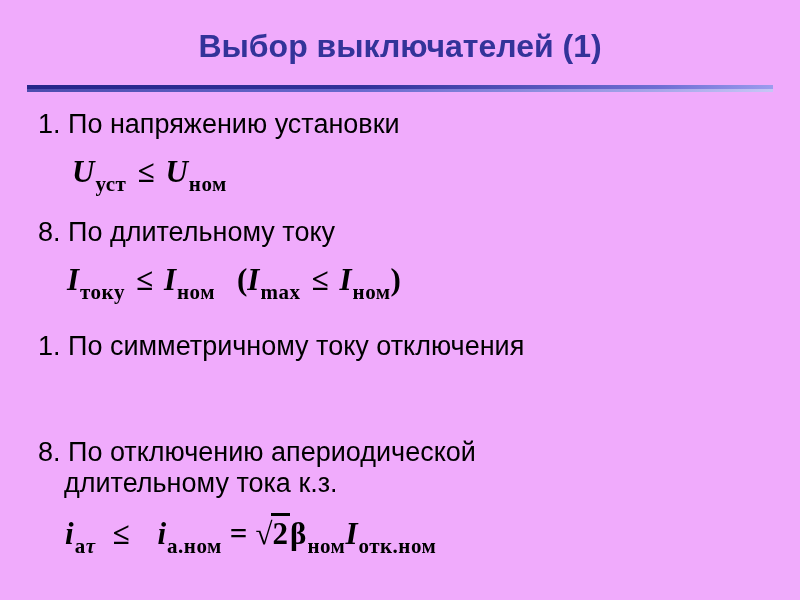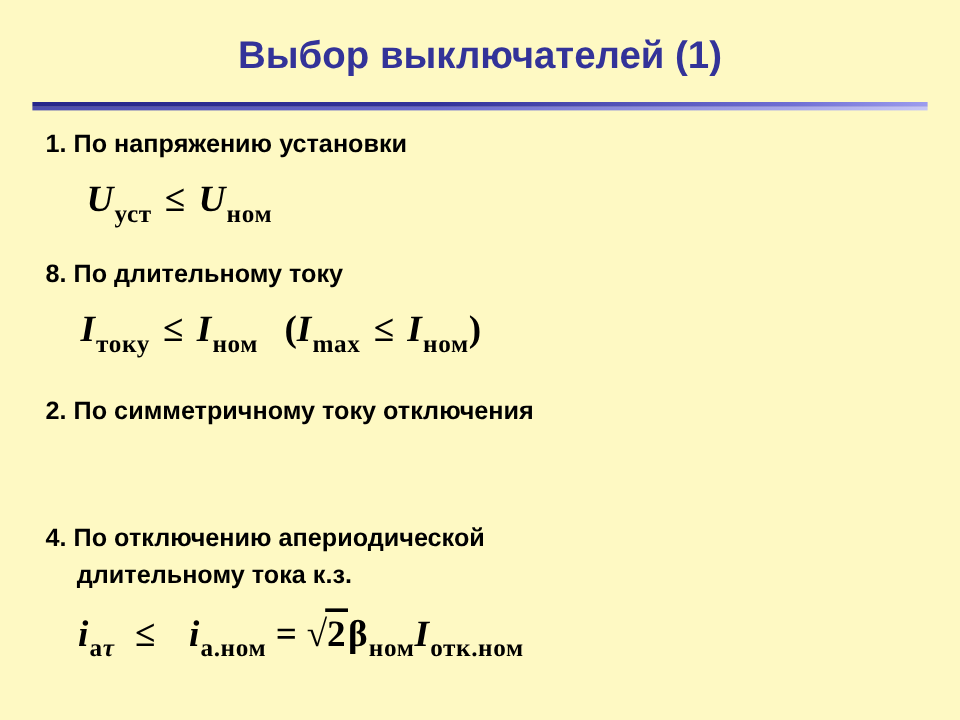--- a/index.html
+++ b/index.html
@@ -1,20 +1,20 @@
 <!DOCTYPE html>
 <html><head>
 <meta charset="utf-8">
 <style>
   html, body { margin: 0; padding: 0; background: #ffffff; }
   .slide {
     position: relative;
     width: 800px;
     height: 600px;
-    background: #fef9c3;
+    background: #f0abfc;
     overflow: hidden;
     font-family: "Liberation Sans", sans-serif;
     color: #000000;
   }
   .title {
     position: absolute;
     left: 0;
     top: 28px;
     width: 100%;
     text-align: center;
@@ -27,33 +27,33 @@
   .rule .rule-top {
     height: 4px;
     background: linear-gradient(to right, #26268a 0%, #32329a 45%, #6f6fd4 85%, #9c9cee 100%);
   }
   .rule .rule-bottom {
     height: 3px;
     background: linear-gradient(to right, #4c4cae 0%, #6a6ace 45%, #a7a7ea 85%, #c6c6f6 100%);
   }
   .heading {
     position: absolute;
-    font-size: 21px;
-    font-weight: bold;
+    font-size: 27px;
+    font-weight: normal;
     white-space: nowrap;
     color: #000000;
   }
   .formula {
     position: absolute;
     font-family: "Liberation Serif", "DejaVu Serif", serif;
     font-size: 31px;
     font-weight: bold;
     white-space: nowrap;
     color: #000000;
-    line-height: 32px;
+    line-height: 44px;
   }
   .fvar { font-style: italic; }
   .fsub {
     font-size: 21px;
     font-style: normal;
     position: relative;
     top: 9px;
     margin-left: 1px;
     letter-spacing: 0.5px;
   }
@@ -81,21 +81,21 @@
   <div class="heading" style="left:38px; top:109px">1. По напряжению установки</div>
   <div class="formula" style="left:72px; top:150px">
     <span class="fvar">U</span><span class="fsub">уст</span><span class="fop">≤</span><span class="fvar">U</span><span class="fsub">ном</span>
   </div>
 
   <div class="heading" style="left:38px; top:217px">8. По длительному току</div>
   <div class="formula" style="left:67px; top:258px">
     <span class="fvar">I</span><span class="fsub">току</span><span class="fop">≤</span><span class="fvar">I</span><span class="fsub">ном</span><span class="fparen-group"><span>(</span><span class="fvar">I</span><span class="fsub">max</span><span class="fop">≤</span><span class="fvar">I</span><span class="fsub">ном</span><span>)</span></span>
   </div>
 
-  <div class="heading" style="left:38px; top:331px">2. По симметричному току отключения</div>
+  <div class="heading" style="left:38px; top:331px">1. По симметричному току отключения</div>
 
-  <div class="heading" style="left:38px; top:437px">4. По отключению апериодической</div>
+  <div class="heading" style="left:38px; top:437px">8. По отключению апериодической</div>
   <div class="heading" style="left:64px; top:468px">длительному тока к.з.</div>
   <div class="formula" style="left:65px; top:512px">
     <span class="fvar">i</span><span class="fsub"><span>а</span><span class="fsub-it">τ</span></span><span class="fop fop-wide-l fop-wide-r">≤</span><span class="fvar">i</span><span class="fsub">а.ном</span><span class="feq">=</span><span class="sqrt-sign">√</span><span class="radicand">2</span><span>β</span><span class="fsub">ном</span><span class="fvar">I</span><span class="fsub">отк.ном</span>
   </div>
 
 </div>
 
 </body></html>

